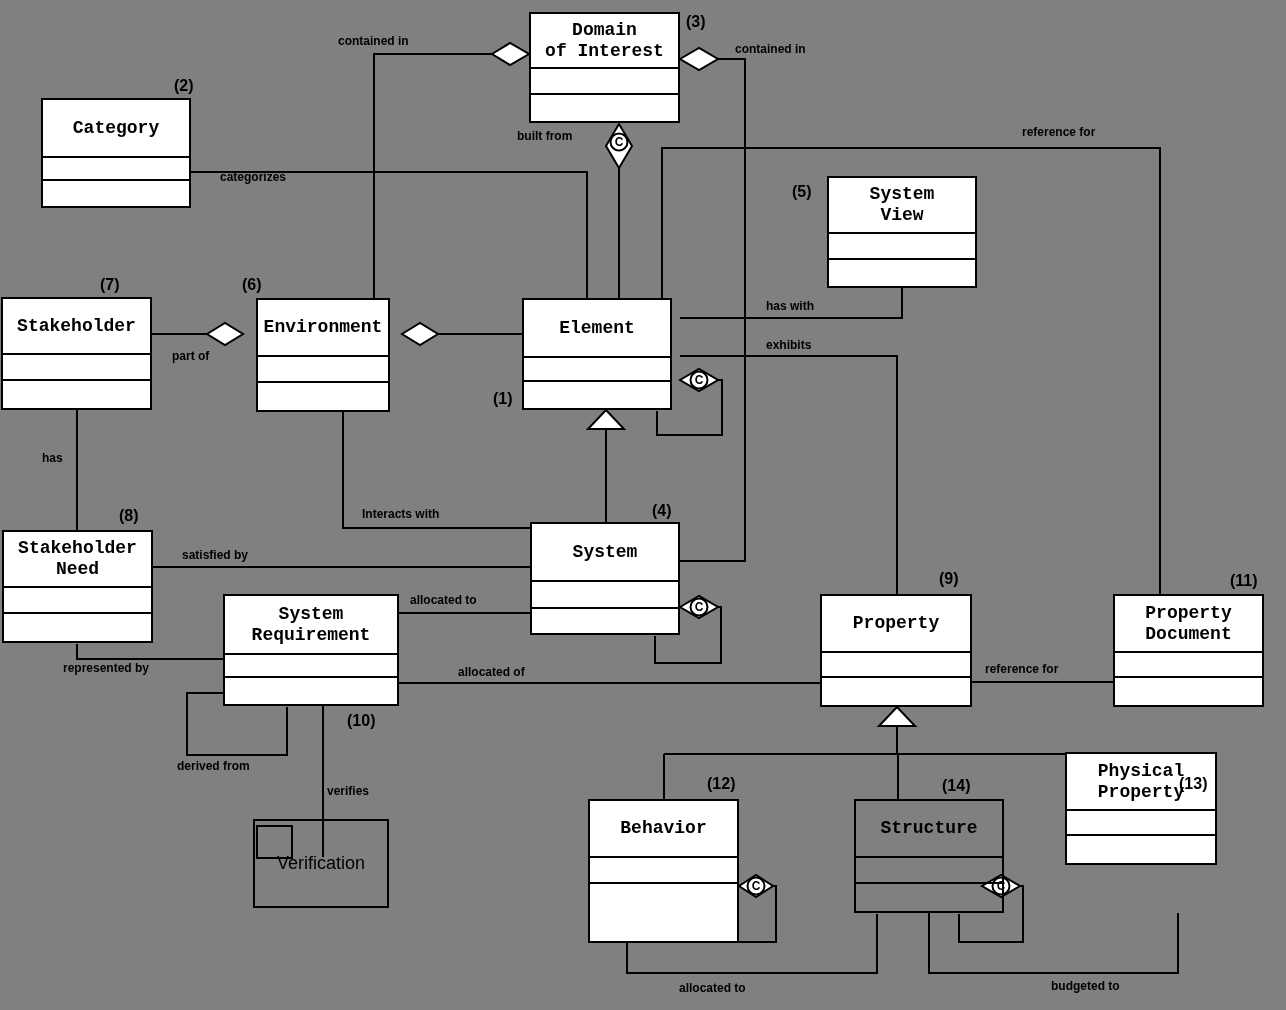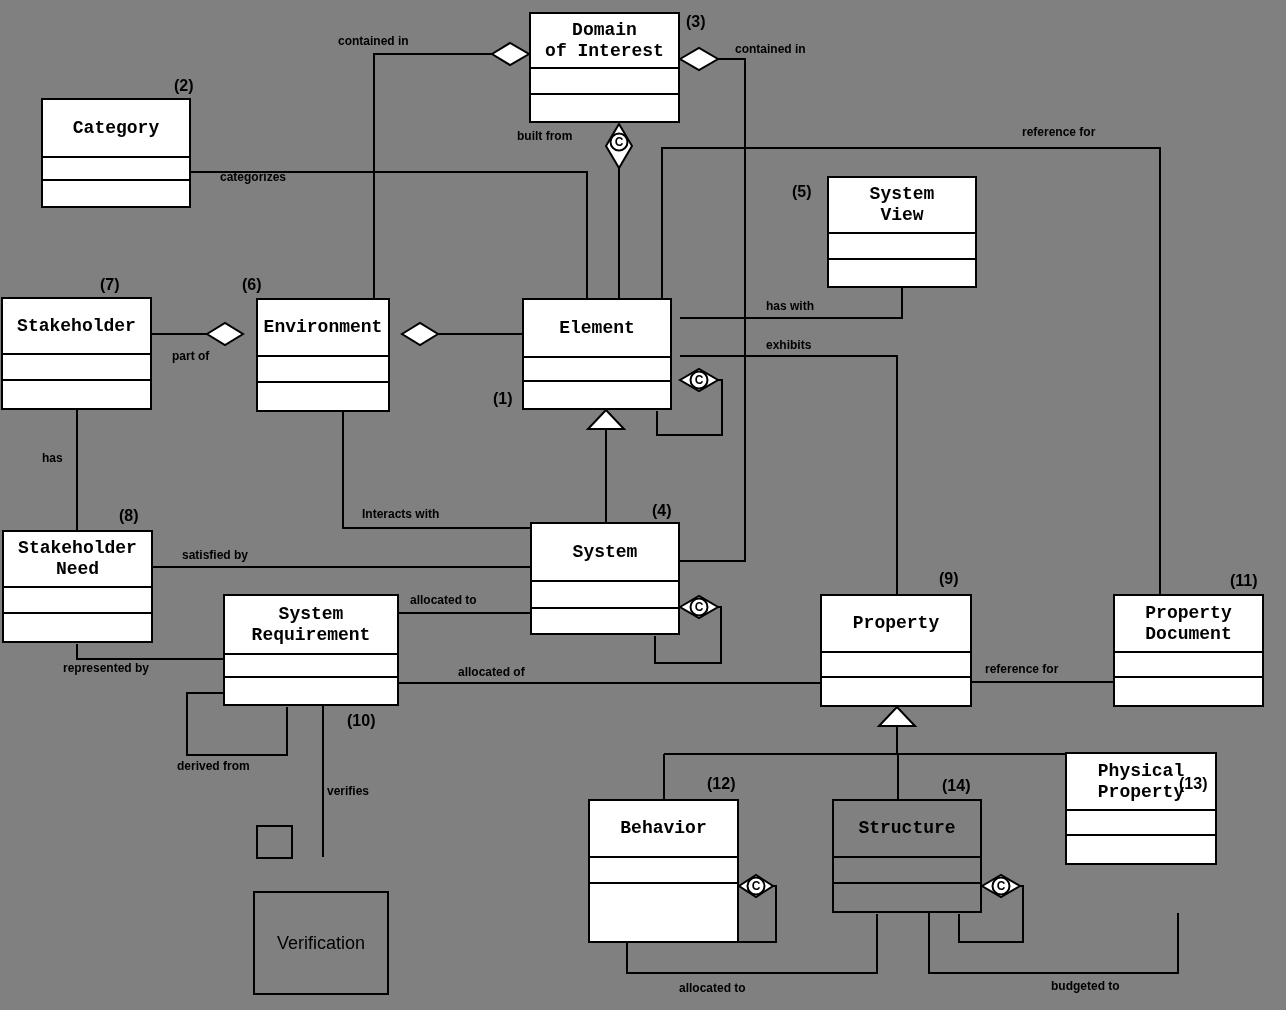--- a/index.html
+++ b/index.html
@@ -5,21 +5,21 @@
   html,body{margin:0;padding:0;background:#808080;}
   #canvas{
     position:relative;width:1286px;height:1010px;background:#808080;overflow:hidden;
     font-family:"Liberation Sans",sans-serif;color:#000;
   }
   #wires{position:absolute;left:0;top:0;}
   .uml-box{
     position:absolute;box-sizing:border-box;border:2px solid #000;background:#fff;
     display:flex;flex-direction:column;font-family:Liberation Mono, monospace;
   }
-  .uml-box.transparent{background:transparent;}
+  .uml-box.transparent{background:transparent;margin-left:22px;}
   .uml-title{
     box-sizing:border-box;border-bottom:2px solid #000;display:flex;align-items:center;justify-content:center;
     font-weight:bold;font-size:18px;line-height:21px;text-align:center;white-space:pre-line;
   }
   .uml-attrs{box-sizing:border-box;border-bottom:2px solid #000;}
   .uml-ops{flex:1;}
   .edge-label{
     position:absolute;font-weight:bold;font-size:12px;line-height:19px;white-space:nowrap;
   }
   .box-number{
@@ -242,21 +242,21 @@
   </div>
 
   <div class="uml-box" style="left:1065px;top:752px;width:152px;height:113px">
     <div class="uml-title" style="flex:0 0 57px">Physical
 Property</div>
     <div class="uml-attrs" style="flex:0 0 25px"></div>
     <div class="uml-ops"></div>
   </div>
 
   <div class="pkg-tab" style="left:256px;top:825px;width:37px;height:34px"></div>
-  <div class="pkg-body" style="left:253px;top:891px;width:136px;height:104px">
+  <div class="pkg-body" style="left:253px;top:819px;width:136px;height:89px">
     <span>Verification</span>
   </div>
 
   <div class="box-number" style="left:174px;top:77px">(2)</div>
   <div class="box-number" style="left:686px;top:13px">(3)</div>
   <div class="box-number" style="left:792px;top:183px">(5)</div>
   <div class="box-number" style="left:100px;top:276px">(7)</div>
   <div class="box-number" style="left:242px;top:276px">(6)</div>
   <div class="box-number" style="left:493px;top:390px">(1)</div>
   <div class="box-number" style="left:119px;top:507px">(8)</div>

